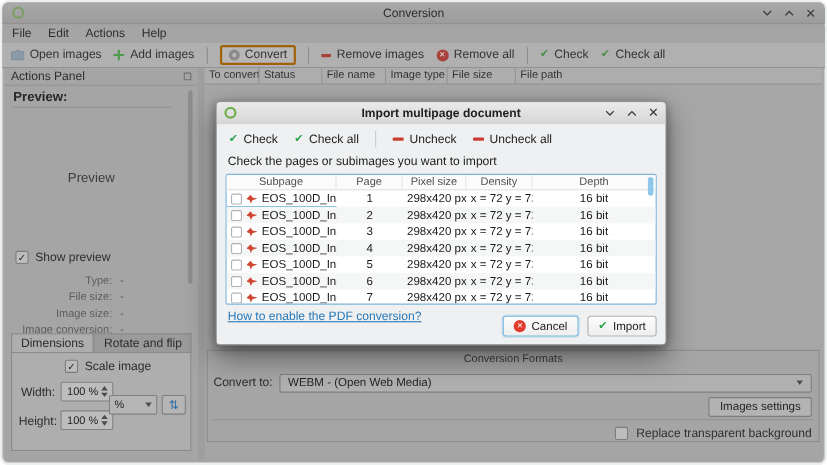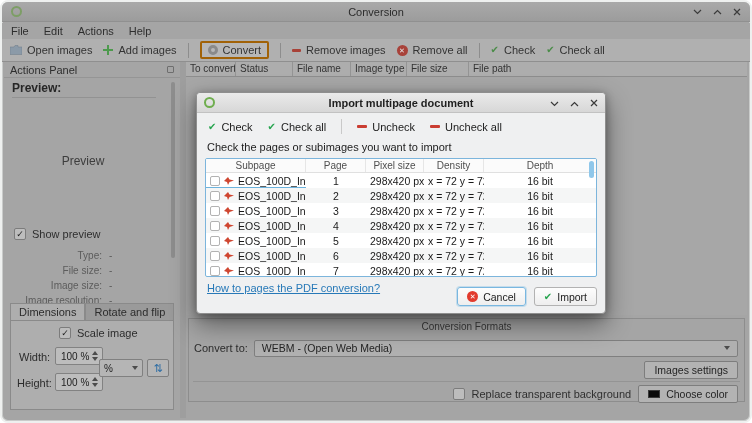--- a/index.html
+++ b/index.html
@@ -208,21 +208,21 @@
         </div>
       <div class="info-row">
           <span class="info-label">File size:</span>
           <span class="info-val">-</span>
         </div>
       <div class="info-row">
           <span class="info-label">Image size:</span>
           <span class="info-val">-</span>
         </div>
       <div class="info-row">
-          <span class="info-label">Image resolution:</span>
+          <span class="info-label">Image conversion:</span>
           <span class="info-val">-</span>
         </div>
     </div>
     <div class="tabs">
       <span class="tab active">Dimensions</span>
       <span class="tab">Rotate and flip</span>
     </div>
     <div class="scalebox">
       <div class="scale-row">
         <span class="cb-dim"><span>✓</span></span>
@@ -277,24 +277,20 @@
         <span class="tri-down"></span>
       </span>
     </div>
     <span class="gray-btn img-settings">
       <span>Images settings</span>
     </span>
     <div class="conv-sep"></div>
     <div class="conv-row2">
       <span class="cb-dim"></span>
       <span>Replace transparent background</span>
-      <span class="gray-btn">
-        <span class="swatch"></span>
-        <span>Choose color</span>
-      </span>
     </div>
   </div>
 
   <div class="dialog">
     <div class="dlg-titlebar">
       <span class="dlg-ring"></span>
       <span class="dlg-title">Import multipage document</span>
       <span class="dlg-controls">
         <span><svg width="9" height="6">
               <polyline points="1,1 4.5,4.5 8,1" fill="none" stroke="#3a3a3a" stroke-width="1.2"></polyline>
@@ -425,21 +421,21 @@
             </span>
           <span class="dt-cell c1">7</span>
           <span class="dt-cell c2">298x420 px</span>
           <span class="dt-cell c3">x = 72 y = 72</span>
           <span class="dt-cell c4">16 bit</span>
         </div>
       </div>
       <span class="dt-scrollthumb"></span>
     </div>
 
-    <span class="dlg-link">How to pages the PDF conversion?</span>
+    <span class="dlg-link">How to enable the PDF conversion?</span>
 
     <div class="dlg-buttons">
       <span class="btn focused">
         <span class="circle-x-red">✕</span>
         <span>Cancel</span>
       </span>
       <span class="btn">
         <span class="glyph-check">✔</span>
         <span>Import</span>
       </span>

